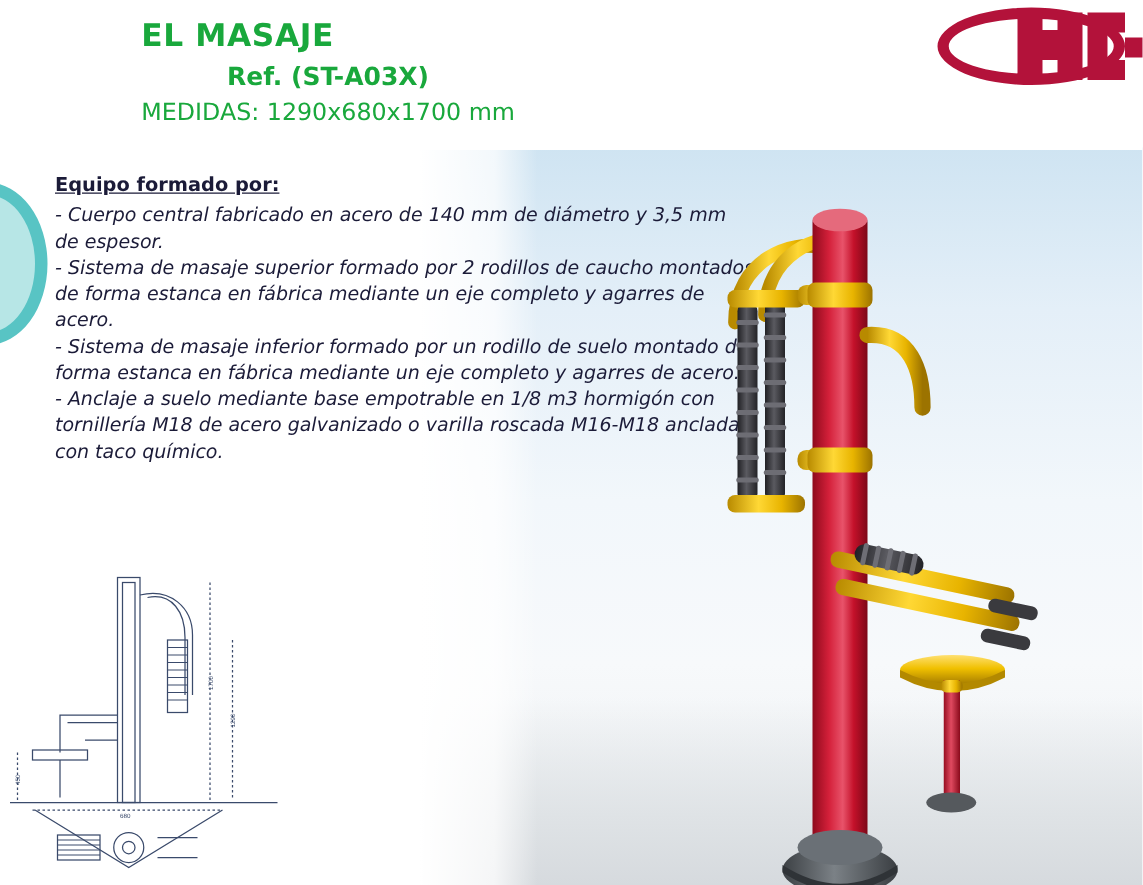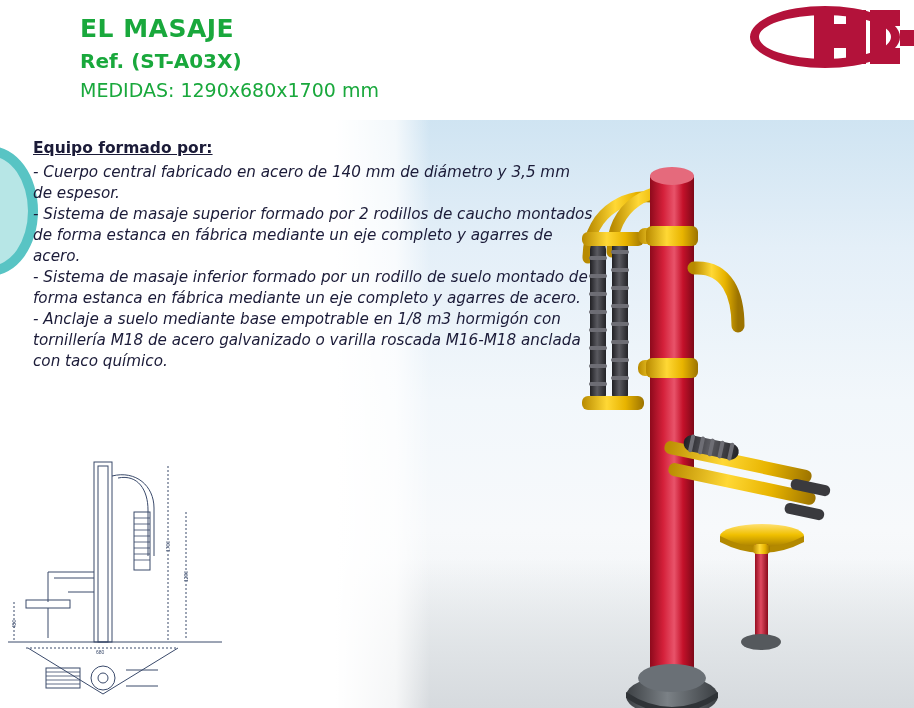--- a/index.html
+++ b/index.html
@@ -40,56 +40,57 @@
   .teal-arc {
     position: absolute;
     left: -58px; top: 146px;
     width: 96px; height: 130px;
     border: 10px solid #58c4c4;
     border-radius: 50%;
     background: #b7e6e6;
   }
 
   
-  .header { position: absolute; left: 80px; top: 14px; }
+  .header { position: absolute; left: 113px; top: 14px; }
   .title {
     color: #19a83c;
     font-size: 25px;
     font-weight: bold;
     letter-spacing: .5px;
     margin: 0;
     font-family: "DejaVu Sans", sans-serif;
   }
   .subtitle {
     color: #19a83c;
     font-size: 20px;
     font-weight: bold;
     margin: 6px 0 0 0;
     font-family: "DejaVu Sans", sans-serif;
+    text-align: center;
   }
   .measures {
     color: #19a83c;
     font-size: 19px;
     margin: 6px 0 0 0;
     font-family: "DejaVu Sans", sans-serif;
     text-align: right;
   }
 
   
   .logo {
     position: absolute; right: -6px; top: 0px; width: 170px; height: 74px;
   }
   .logo .ring {
     position: absolute; left: 0; top: 6px; width: 150px; height: 62px;
     border: 9px solid #b3123a; border-radius: 50%;
   }
 
   
   .desc {
-    position: absolute; left: 33px; top: 138px; width: 560px;
+    position: absolute; left: 44px; top: 138px; width: 560px;
     color: #1b1b38;
     font-size: 15.2px;
     line-height: 21px;
     font-family: "DejaVu Sans", sans-serif;
   }
   .desc h2 {
     font-size: 15.5px; margin: 0 0 3px 0; text-decoration: underline; font-weight: bold;
   }
   .desc p { margin: 0; font-style: italic; }
 

